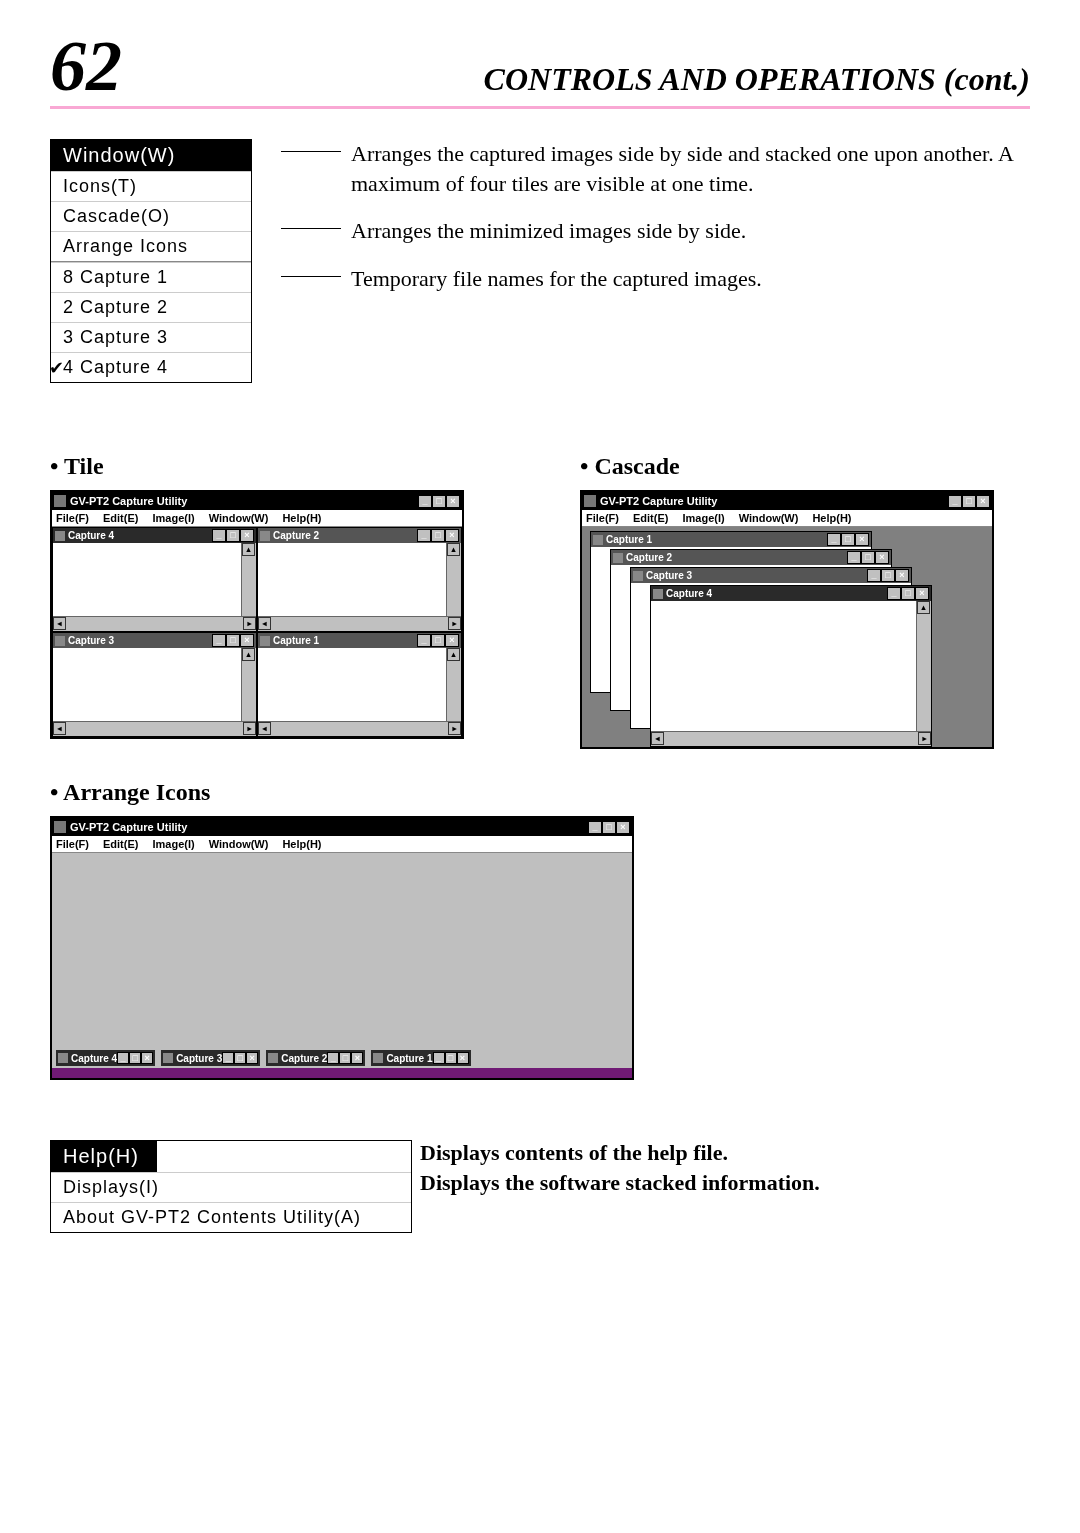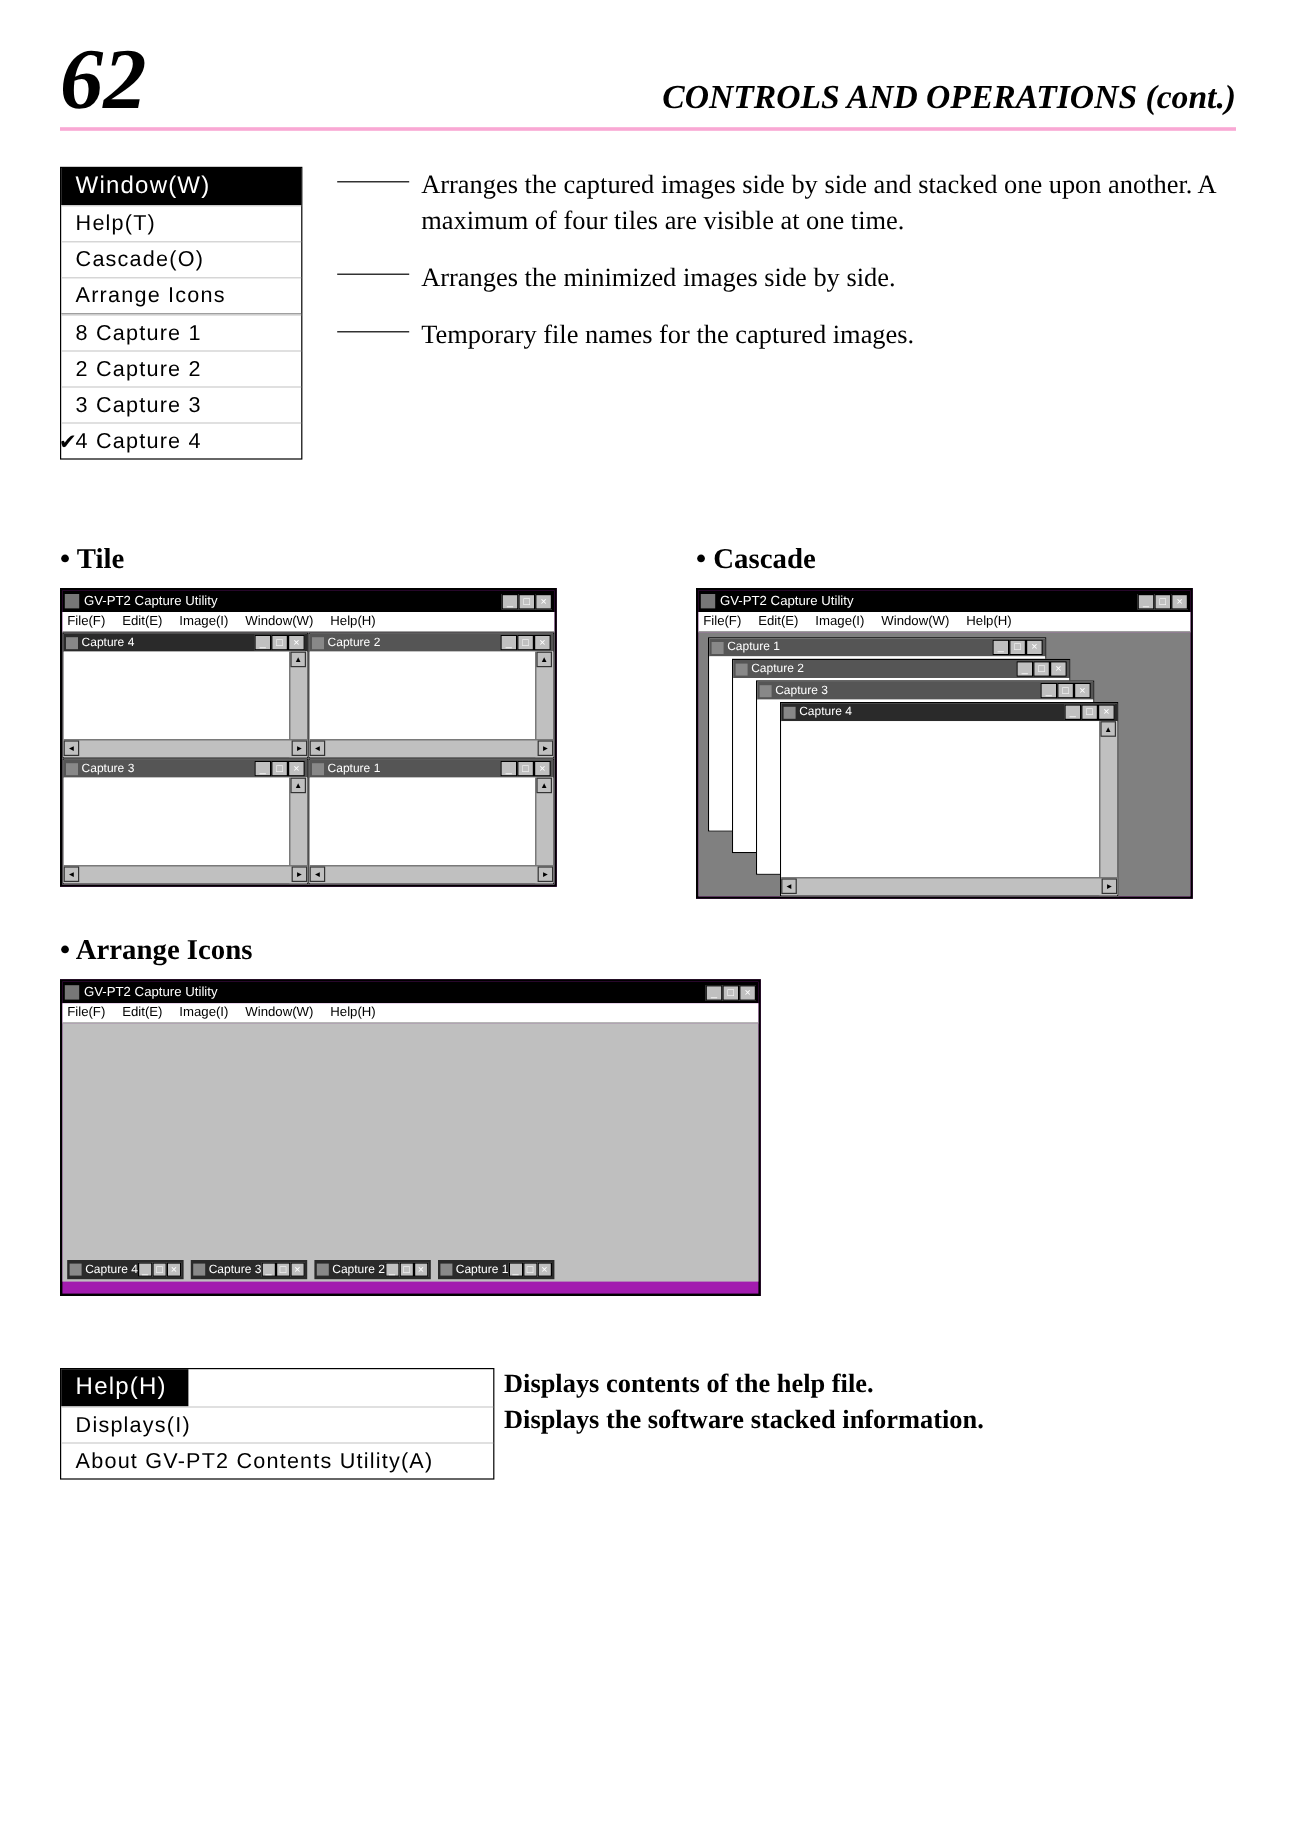--- a/index.html
+++ b/index.html
@@ -21,21 +21,21 @@
     padding-bottom: 4px;
     margin-bottom: 30px;
   }
   .page-number {
     font-size: 72px;
     font-style: italic;
     font-weight: bold;
     line-height: 1;
   }
   .page-title {
-    font-size: 28px;
+    font-size: 32px;
     font-weight: bold;
     font-style: italic;
     text-align: right;
   }
   
   .menu-section {
     display: flex;
     align-items: flex-start;
     margin-bottom: 50px;
   }
@@ -99,24 +99,25 @@
     display: flex;
     gap: 80px;
     margin-bottom: 30px;
   }
   .examples-row > div {
     flex: 1;
   }
   
   .app-window {
     border: 2px solid #000;
-    background: #a21caf;
+    background: #701a75;
     font-family: Arial, sans-serif;
     font-size: 11px;
     color: #000;
+    font-weight: bold;
   }
   .app-window.small { width: 410px; }
   .app-window.wide { width: 580px; height: 260px; }
   .titlebar {
     background: #000;
     color: #fff;
     display: flex;
     align-items: center;
     padding: 1px 2px;
     height: 16px;
@@ -298,21 +299,21 @@
 
 <div class="page">
   <div class="header">
     <div class="page-number">62</div>
     <div class="page-title">CONTROLS AND OPERATIONS (cont.)</div>
   </div>
 
   <div class="menu-section">
     <div class="menu">
       <div class="menu-title">Window(W)</div>
-      <div class="menu-item underline-char">Help(T)</div>
+      <div class="menu-item underline-char">Icons(T)</div>
       <div class="menu-item underline-char">Cascade(O)</div>
       <div class="menu-item">Arrange Icons</div>
       <div class="menu-divider"></div>
       <div class="menu-item">8  Capture 1</div>
       <div class="menu-item">2  Capture 2</div>
       <div class="menu-item">3  Capture 3</div>
       <div class="menu-item check">4  Capture 4</div>
     </div>
     <div class="descriptions">
       <div class="desc-row"><span class="connector"></span><span>Arranges the captured images side by side and stacked one upon another. A maximum of four tiles are visible at one time.</span></div>

